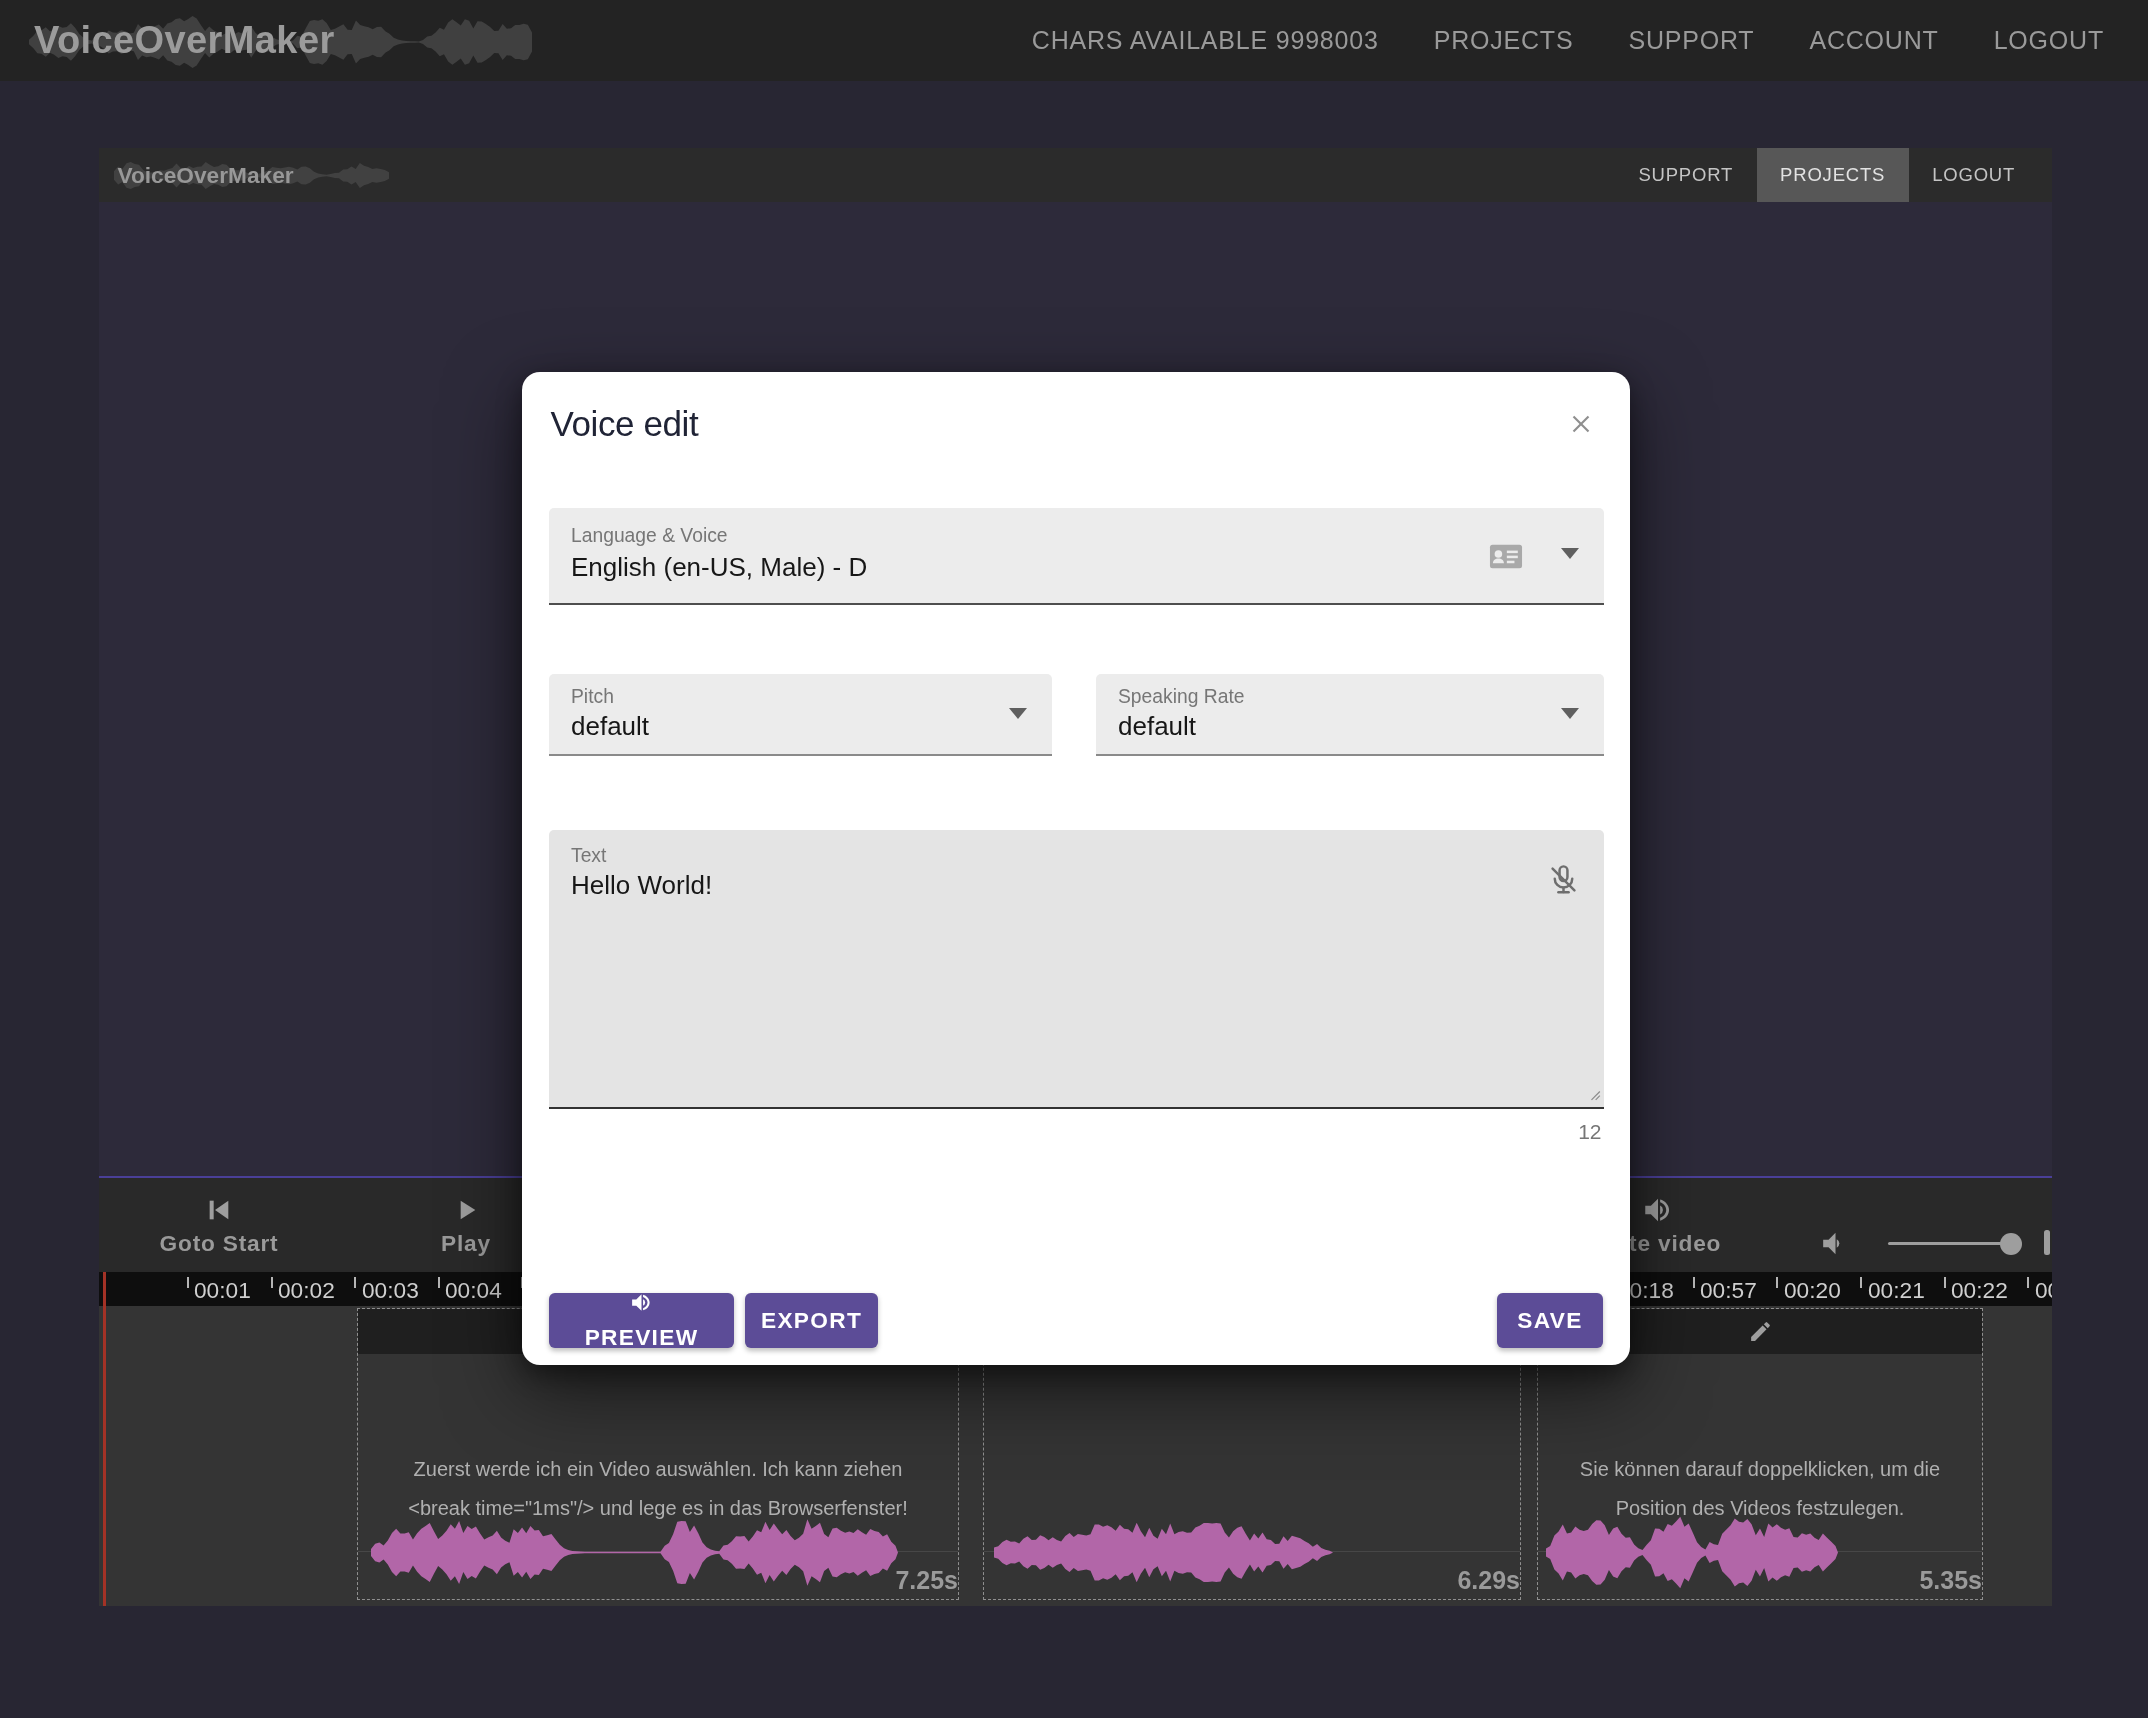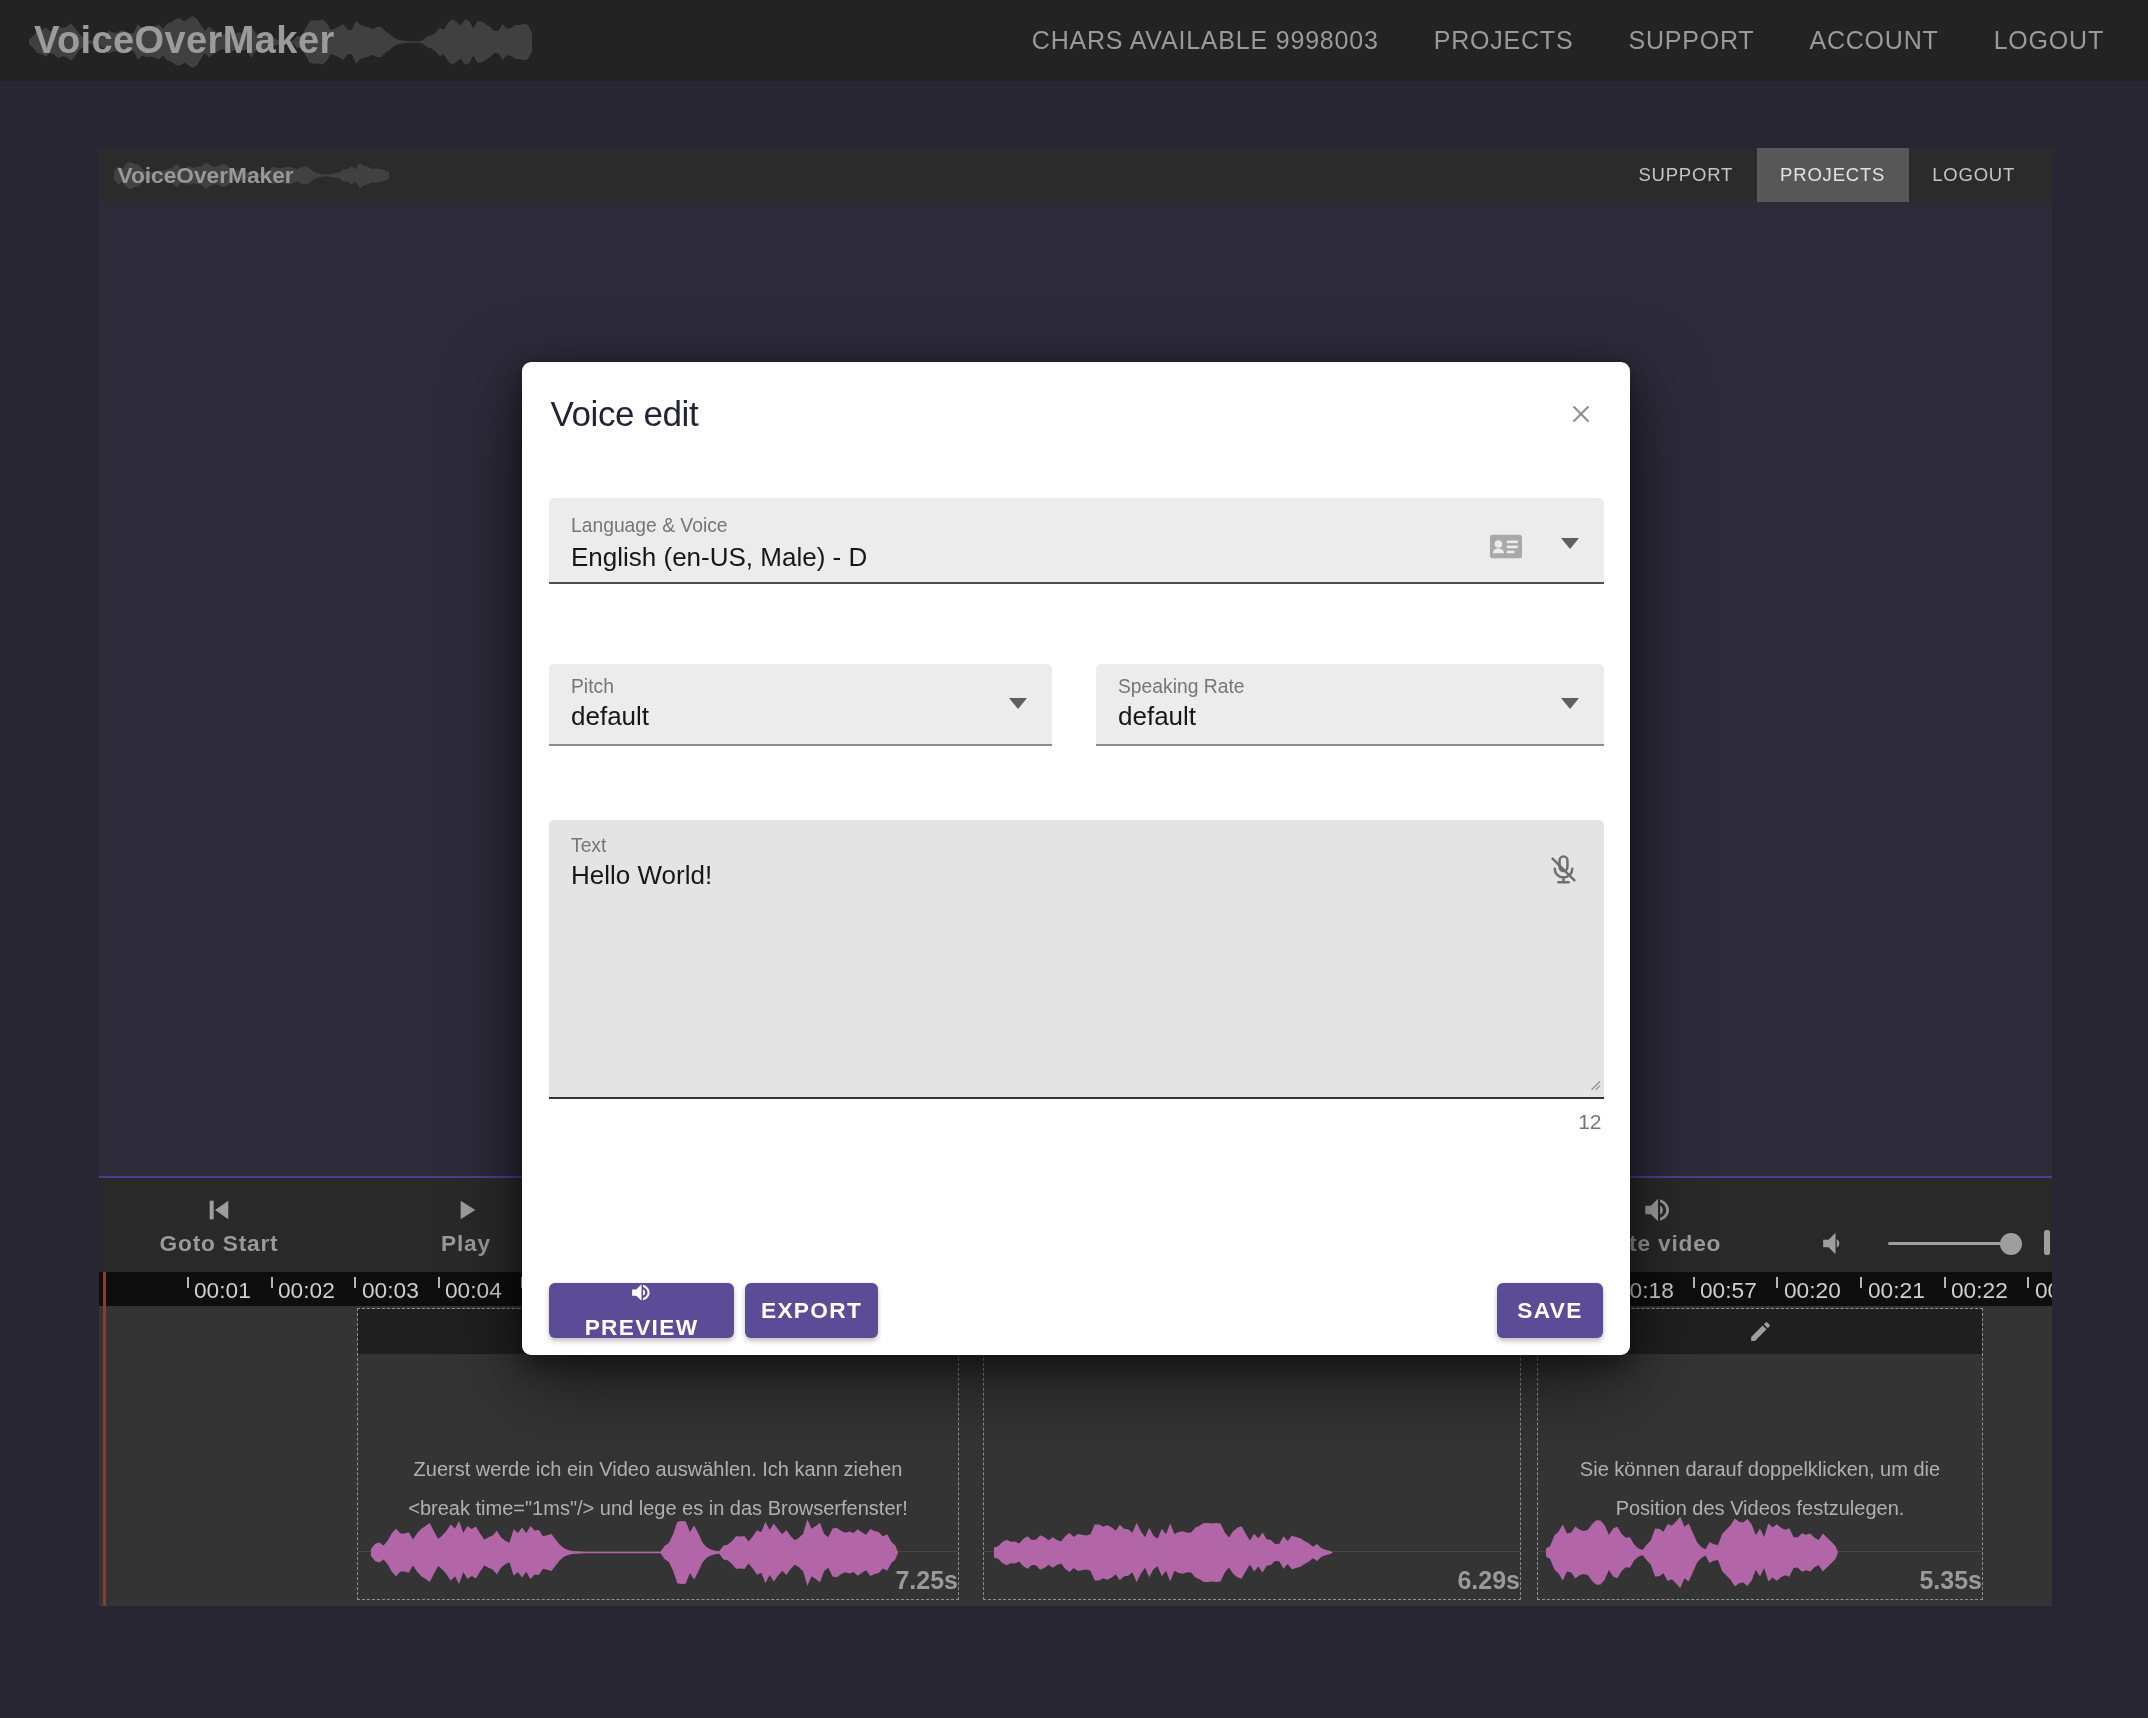--- a/index.html
+++ b/index.html
@@ -43,30 +43,30 @@
   #track{position:absolute;left:0;top:1158px;width:100%;height:300px;background:#343434;}
   .clip{position:absolute;top:1.7px;height:292px;border:1.7px dashed #8f8f8f;box-sizing:border-box;background:#343434;cursor:pointer;}
   .clip-head{position:absolute;left:0;top:0;width:100%;height:45px;background:#1f1f1f;display:flex;align-items:center;justify-content:center;}
   .clip-text{position:absolute;left:5%;top:141px;width:90%;text-align:center;font-size:20px;line-height:39px;color:#b0b0b0;}
   .clip-centerline{position:absolute;left:0;top:242px;width:100%;height:0.8px;background:#474747;}
   .clip-wave{position:absolute;top:193px;height:101px;}
   .clip-dur{position:absolute;left:0;top:257px;width:100%;text-align:right;font-size:25px;font-weight:bold;color:#9a9a9a;}
   #playhead{position:absolute;left:4.2px;top:1124px;width:2.5px;height:335px;background:#a33226;z-index:3;}
 
   
-  #modal{position:absolute;left:522px;top:362px;width:1108px;height:993px;background:#ffffff;border-radius:9px;
+  #modal{position:absolute;left:522px;top:372px;width:1108px;height:993px;background:#ffffff;border-radius:18px;
     box-shadow:0 25px 76px rgba(0,0,0,.55), 0 8.4px 25px rgba(0,0,0,.4);z-index:20;}
   #modal-title{position:absolute;left:28.5px;top:32px;font-size:35px;color:#202436;letter-spacing:-0.4px;}
   #modal-close{position:absolute;right:34px;top:37px;width:30px;height:30px;cursor:pointer;}
 
   .fld{position:absolute;background:#ececec;border-radius:5px 5px 0 0;box-sizing:border-box;cursor:pointer;}
   .fld .f-label{position:absolute;left:22px;top:17px;font-size:19.3px;color:#767676;}
   .fld .f-value{position:absolute;left:22px;top:44px;font-size:26px;color:#171717;}
   .fld .arrow{position:absolute;right:25px;top:40px;width:0;height:0;border-left:9.2px solid transparent;border-right:9.2px solid transparent;border-top:11.7px solid #5f5f5f;}
-  #fld-lang{left:27px;top:136px;width:1055px;height:86px;border-bottom:2.5px solid #4e4e4e;}
+  #fld-lang{left:27px;top:136px;width:1055px;height:97px;border-bottom:2.5px solid #4e4e4e;}
   #fld-pitch{left:27px;top:302px;width:503px;height:82px;border-bottom:2.5px solid #8a8a8a;}
   #fld-rate{left:574px;top:302px;width:508px;height:82px;border-bottom:2.5px solid #8a8a8a;}
   #fld-pitch .f-label,#fld-rate .f-label{top:11.7px;}
   #fld-pitch .f-value,#fld-rate .f-value{top:37px;}
   #fld-pitch .arrow,#fld-rate .arrow{top:34px;}
   #card-icon{position:absolute;right:81px;top:35px;}
 
   #fld-text{left:27px;top:458px;width:1055px;height:279px;background:#e4e4e4;border-radius:5px 5px 0 0;border-bottom:2.5px solid #333;cursor:text;}
   #fld-text .f-label{top:15px;}
   #fld-text .f-value{top:40px;}

